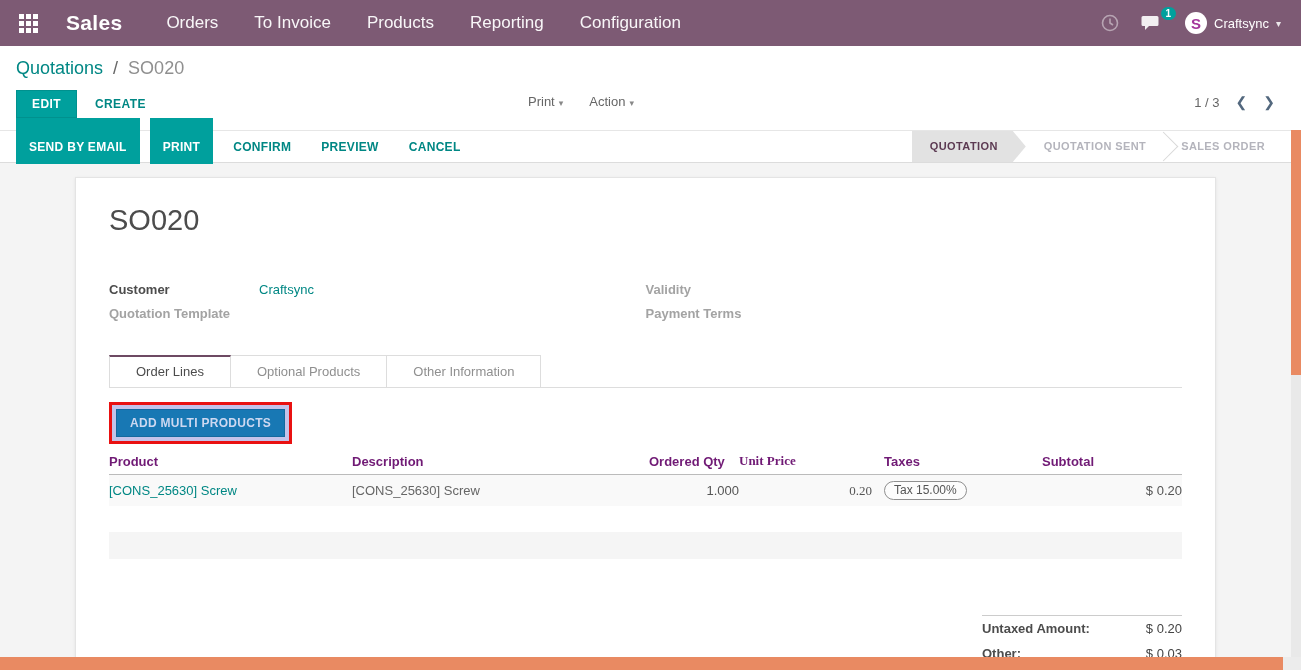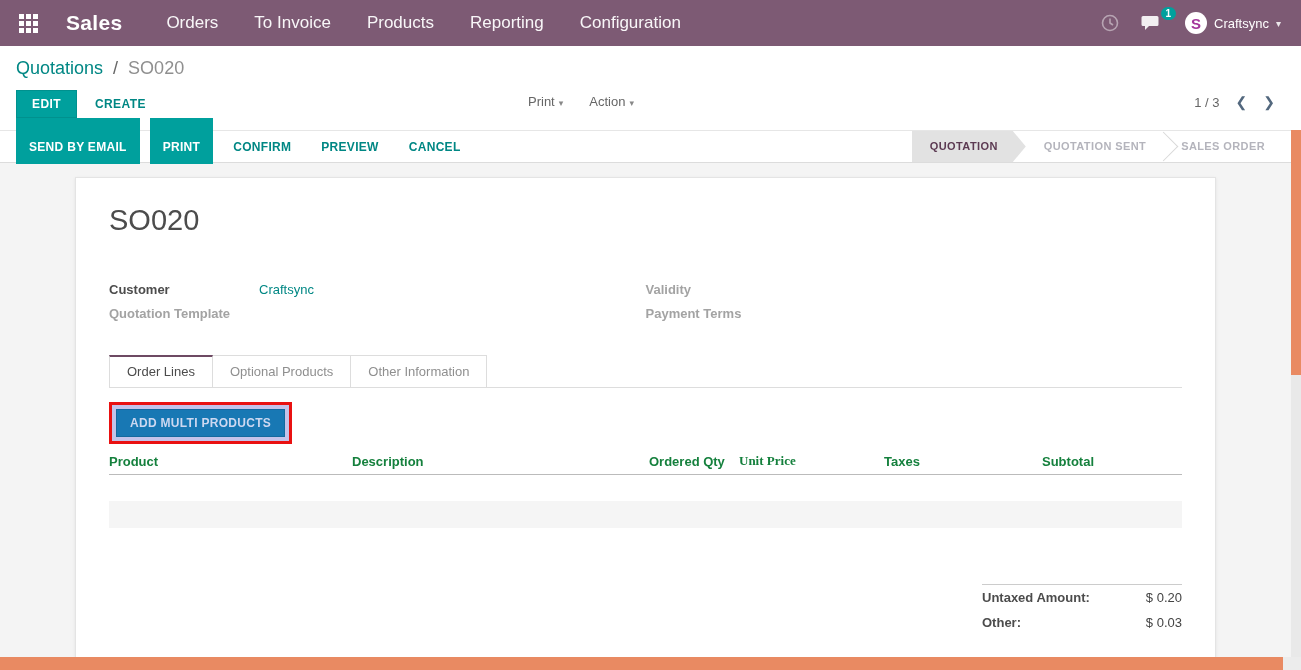--- a/index.html
+++ b/index.html
@@ -81,30 +81,30 @@
   }
   .doc-title { font-size:29px; font-weight:400; color:#4c4c4c; margin-bottom:40px; }
   .field-groups { display:flex; margin-bottom:30px; }
   .field-col { width:50%; }
   .field-row { display:flex; height:24px; align-items:center; }
   .field-label { width:150px; font-weight:bold; font-size:13px; color:#4c4c4c; }
   .field-label.muted { color:#a3a3a3; }
   .field-value-link { color:#008784; cursor:pointer; font-size:13px; }
   
   .tabs { display:flex; border-bottom:1px solid #ddd; }
-  .tab { padding:8px 17px; font-size:13px; color:#8f8f8f; background:#fff;
+  .tab { padding:8px 26px; font-size:13px; color:#8f8f8f; background:#fff;
     border:1px solid #ddd; border-bottom:none; cursor:pointer; margin-right:-1px; }
   .tab.active { color:#4c4c4c; border-top:2px solid #6d4a63; position:relative; top:0; padding-top:7px; }
   
   .add-wrap { margin-top:14px; display:inline-block; border:3px solid #e91111; background:#c3c3ea; padding:4px; }
   .btn-blue { background:#1878b4; border:1px solid #14699e; color:#cdd8f1; font-size:12px;
     font-weight:bold; letter-spacing:.3px; padding:6px 13px; cursor:pointer; font-family:inherit; }
   
   .lines-table { margin-top:5px; width:100%; border-collapse:collapse; table-layout:fixed; }
-  .lines-table th { text-align:left; font-size:13px; color:#15803d; padding:4px 0 5px 0;
+  .lines-table th { text-align:left; font-size:13px; color:#701a75; padding:4px 0 5px 0;
     border-bottom:1px solid #bbb; font-weight:bold; }
   .lines-table td { font-size:13px; padding:6px 0; height:27px; }
   .col-product { width:243px; }
   .col-desc { width:297px; }
   .col-qty { width:90px; text-align:right; }
   .col-price { width:133px; text-align:right;font-family:Liberation Serif, serif; }
   .col-taxes { width:170px; padding-left:12px !important; text-align:left; }
   .col-subtotal { text-align:right; }
   tr.line-row { background:#f9f9f9; }
   tr.empty-row-light td { height:26px; }
@@ -251,20 +251,28 @@
       <tr>
         <th class="col-product">Product</th>
         <th class="col-desc">Description</th>
         <th class="col-qty">Ordered Qty</th>
         <th class="col-price">Unit Price</th>
         <th class="col-taxes">Taxes</th>
         <th class="col-subtotal">Subtotal</th>
       </tr>
     </thead>
     <tbody>
+      <tr class="line-row">
+        <td class="col-product"><span class="product-link">[CONS_25630] Screw</span></td>
+        <td class="col-desc"><span class="desc-text">[CONS_25630] Screw</span></td>
+        <td class="col-qty"><span class="num">1.000</span></td>
+        <td class="col-price"><span class="num">0.20</span></td>
+        <td class="col-taxes"><span class="tax-pill">Tax 15.00%</span></td>
+        <td class="col-subtotal"><span class="num">$ 0.20</span></td>
+      </tr>
       <tr class="empty-row-light">
           <td colspan="6"></td>
         </tr>
       <tr class="empty-row-gray">
           <td colspan="6"></td>
         </tr>
     </tbody>
   </table>
 
   <div class="totals">

